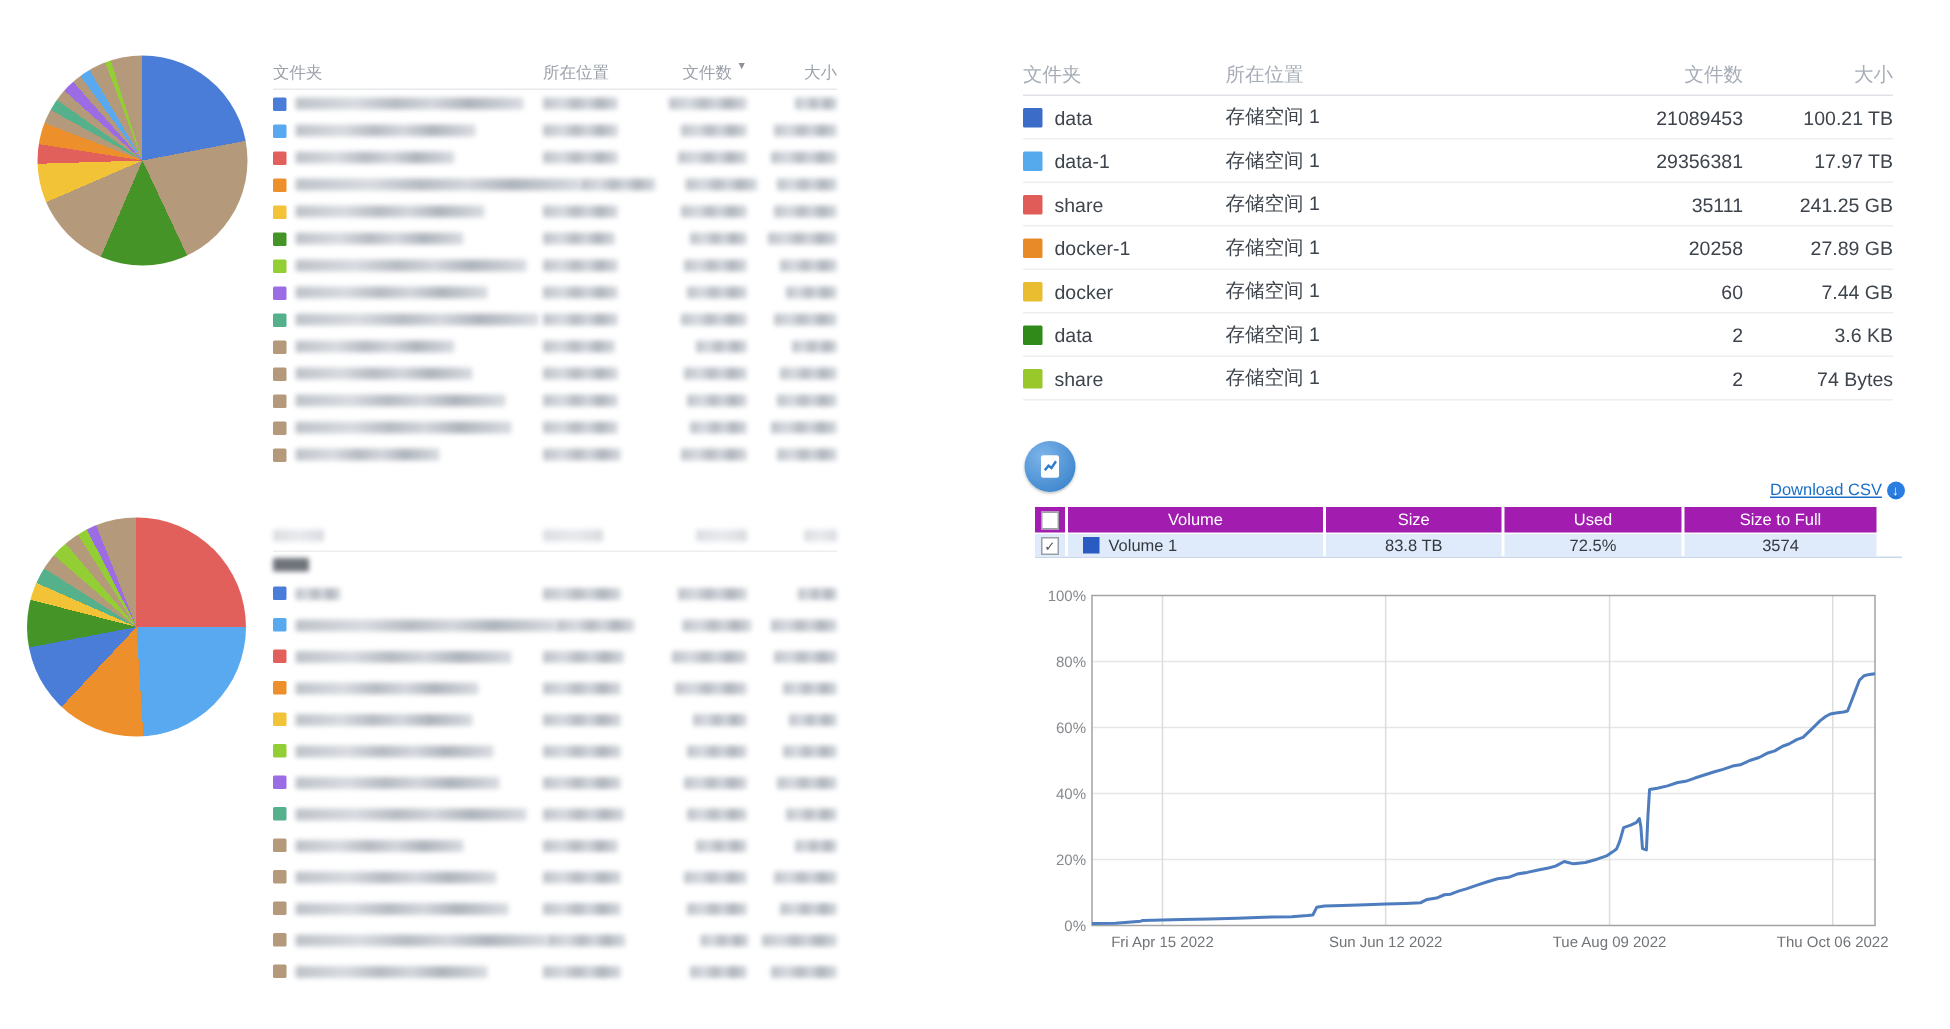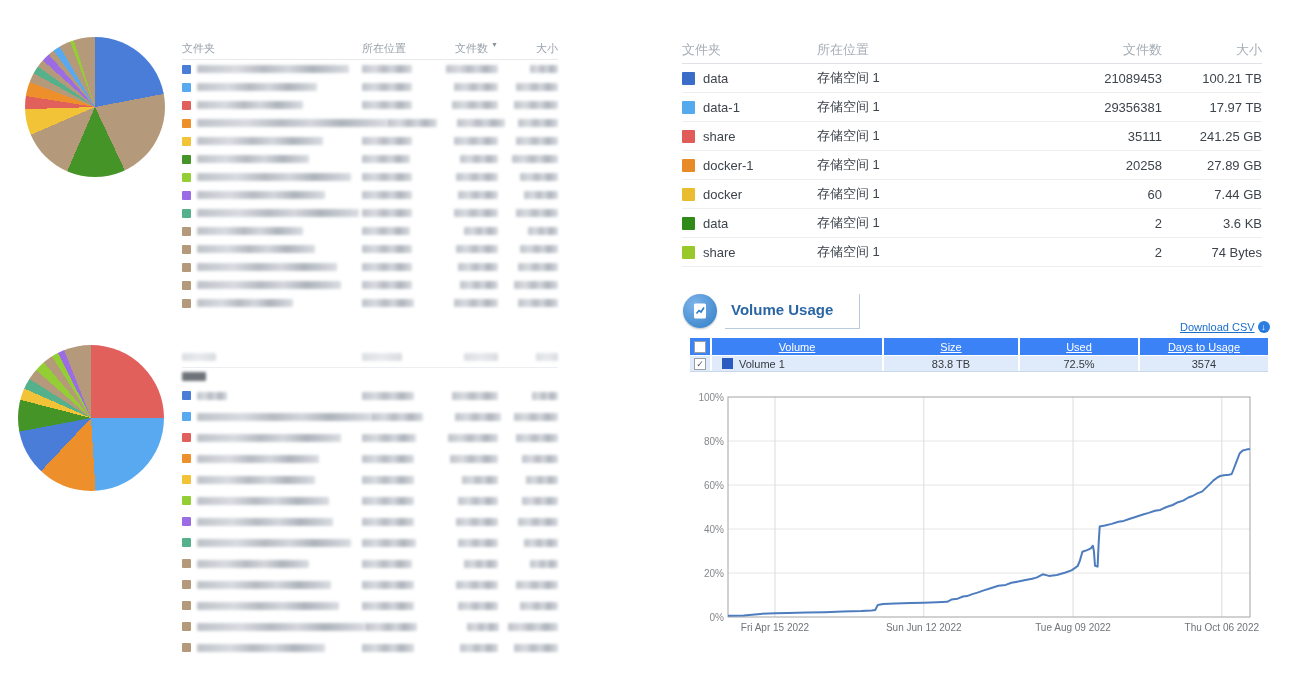--- a/index.html
+++ b/index.html
@@ -45,24 +45,24 @@
           display:flex;align-items:center;justify-content:center;box-shadow:0 1px 2px rgba(0,0,0,.25);}
   .vu-box{margin-left:8px;padding:7px 26px 9px 6px;border-right:1px solid #b9cbdd;border-bottom:1px solid #b9cbdd;}
   .vu-title{color:#2a66a5;font-weight:bold;font-size:15px;white-space:nowrap;}
   #dl-link{font-size:11px;color:#1a6fc9;text-decoration:underline;display:flex;align-items:center;gap:3px;}
   .dl-ico{width:12px;height:12px;border-radius:50%;background:#2a7de1;color:#fff;font-size:9px;line-height:12px;
           text-align:center;display:inline-block;text-decoration:none;}
 
   
   #vt{font-size:11px;}
   .vthead{display:flex;gap:2px;}
-  .vthead .hc{background:#3b82f6;color:#fff;height:17px;display:flex;align-items:center;justify-content:center;text-decoration:underline;}
+  .vthead .hc{background:#a21caf;color:#fff;height:17px;display:flex;align-items:center;justify-content:center;}
   .vtrow{display:flex;gap:2px;margin-top:1px;border-bottom:1px solid #c9d7ea;}
   .vtrow .dc{background:#dfeafb;color:#34393f;height:15px;display:flex;align-items:center;justify-content:center;}
-  .w-cb{width:20px;}.w-vol{width:170px;}.w-size{width:134px;}.w-used{width:118px;}.w-days{width:128px;}
+  .w-cb{width:20px;}.w-vol{width:170px;}.w-size{width:117px;}.w-used{width:118px;}.w-days{width:128px;}
   .dc.w-vol{justify-content:flex-start;padding-left:4px;box-sizing:border-box;}
   .cb{width:10px;height:10px;border:1px solid #9aa0a6;background:#fff;font-size:9px;line-height:10px;text-align:center;color:#555;}
   .vchip{display:inline-block;width:11px;height:11px;background:#2a5bc0;margin:0 6px 0 6px;}
 
   
   #chart text{font-size:10px;fill:#85888c;}
   #chart .xlab{fill:#707478;}
 </style>
 </head>
 <body>
@@ -588,41 +588,38 @@
       </div>
   </div>
 
   <div id="vu-head" class="abs" style="left:683px;top:294px;">
     <div class="vu-ico">
       <svg width="18" height="18" viewBox="0 0 18 18">
         <rect x="3" y="1.5" width="12" height="15" rx="1.5" fill="#fff"></rect>
         <polyline points="5.5,11.5 8,8.5 10,10 13,5.5" fill="none" stroke="#2f7cc6" stroke-width="1.6"></polyline>
       </svg>
     </div>
-    <div class="vu-box">
-      <span class="vu-title">Volume Usage</span>
-    </div>
   </div>
 
   <div class="abs" style="left:1180px;top:321px;">
     <a id="dl-link" href="#">
       <span>Download CSV</span>
         <span class="dl-ico">↓</span>
     </a>
   </div>
 
   <div id="vt" class="abs" style="left:690px;top:338px;width:578px;">
     <div class="vthead">
       <span class="hc w-cb">
           <span class="cb"></span>
         </span>
       <span class="hc w-vol">Volume</span>
       <span class="hc w-size">Size</span>
       <span class="hc w-used">Used</span>
-      <span class="hc w-days">Days to Usage</span>
+      <span class="hc w-days">Size to Full</span>
     </div>
     <div id="vtrows">
         <div class="vtrow">
           <span class="dc w-cb">
             <span class="cb">✓</span>
           </span>
           <span class="dc w-vol">
             <span class="vchip" style="background:#2a5bc0"></span>
             <span>Volume 1</span>
           </span>

